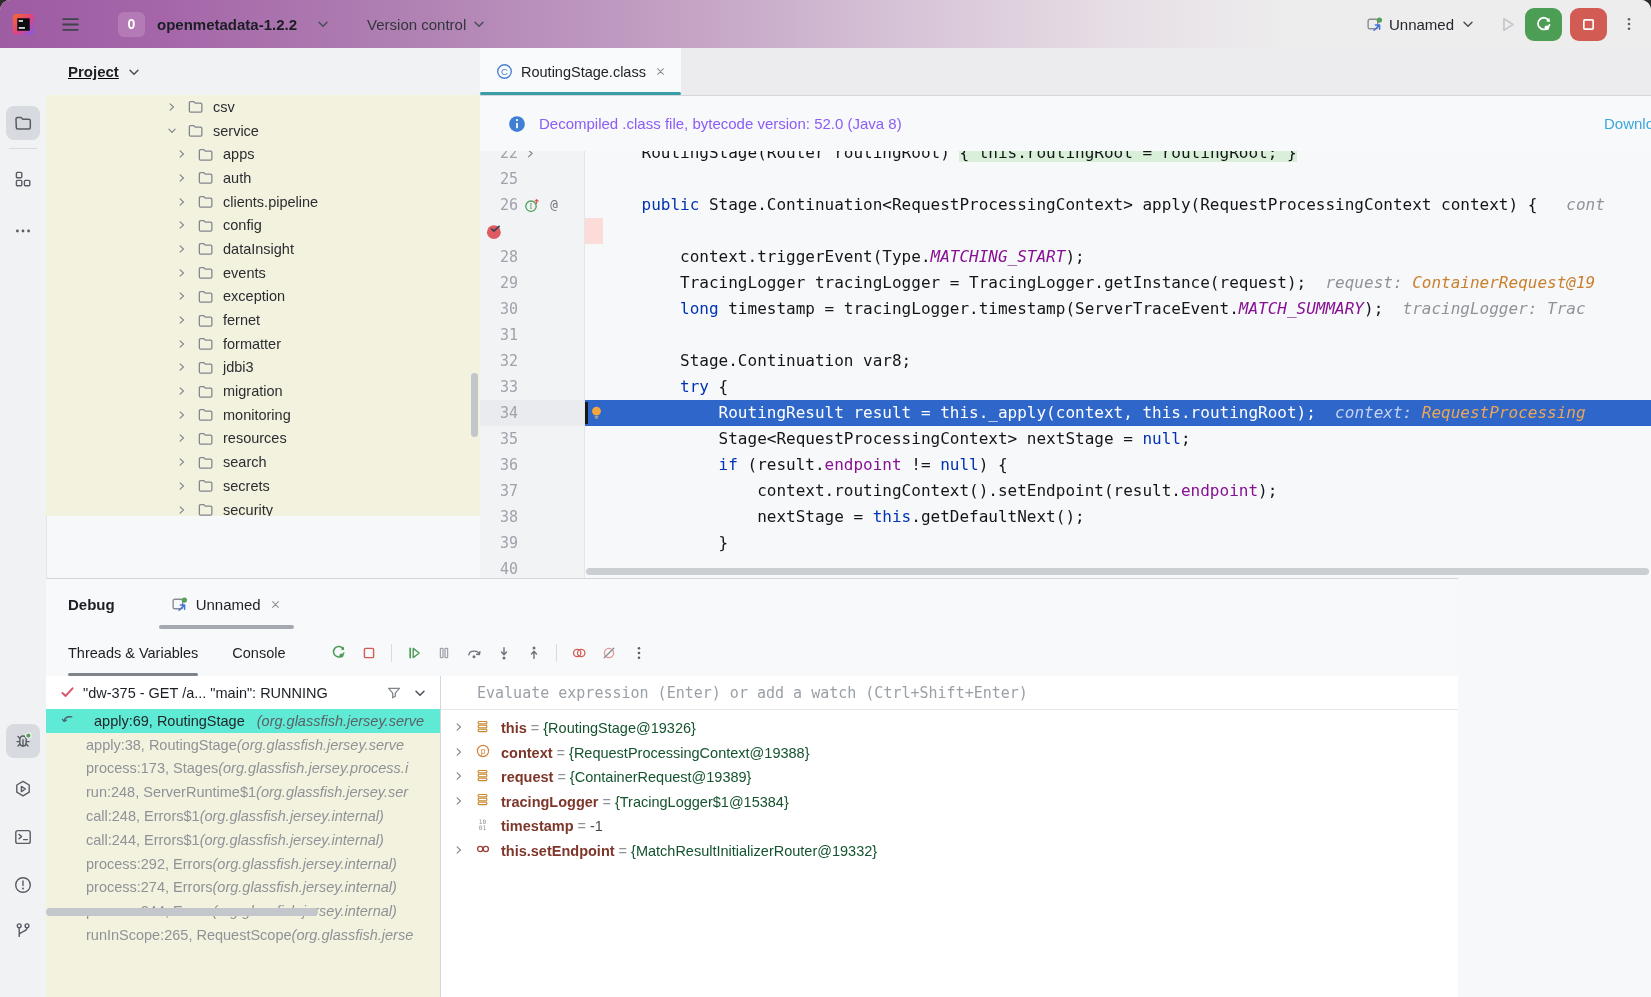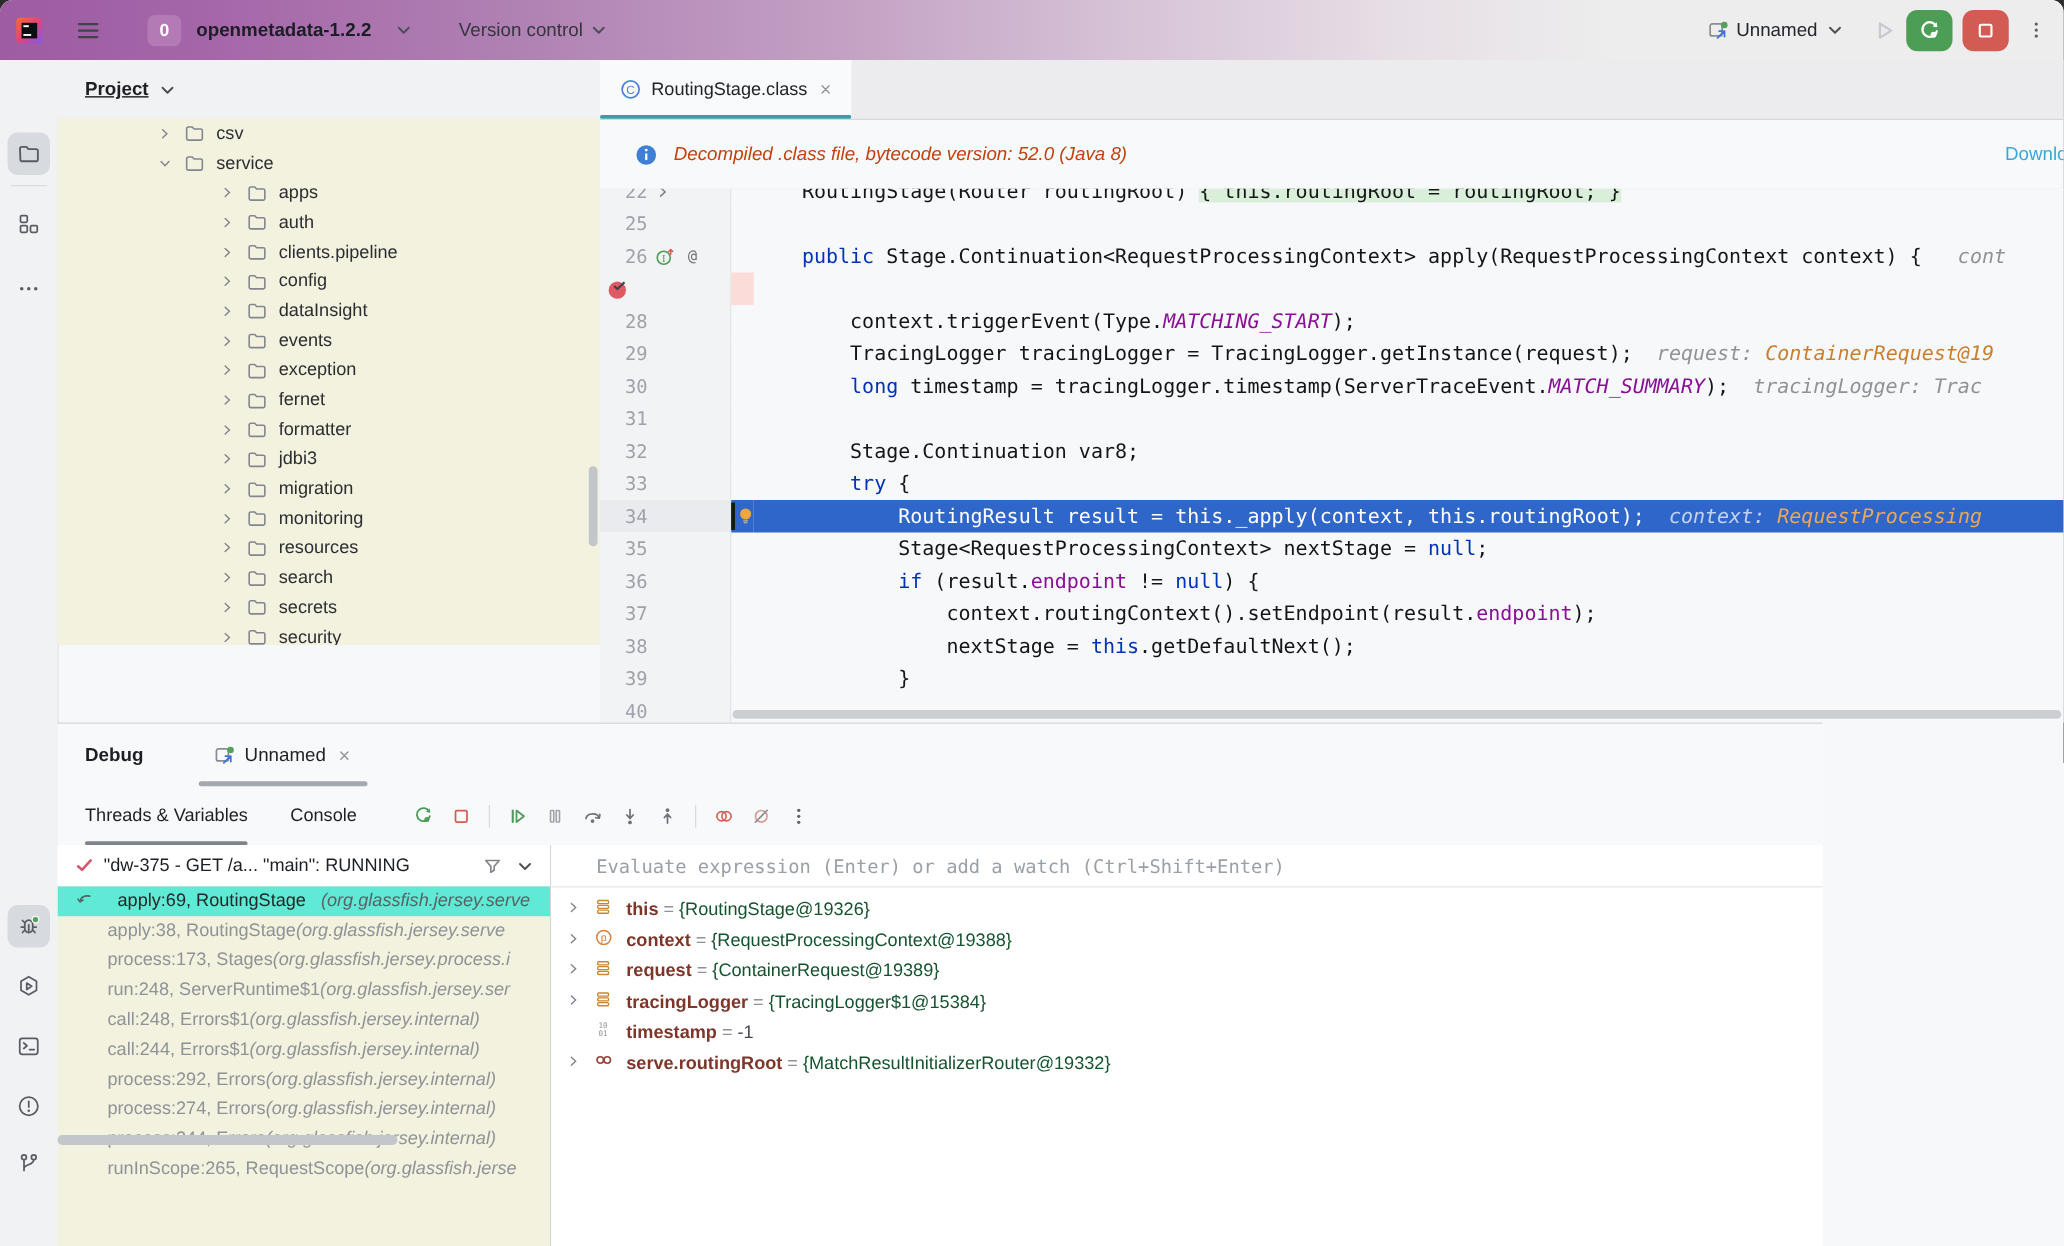--- a/index.html
+++ b/index.html
@@ -26,32 +26,32 @@
   .leftstrip{position:absolute;left:0;top:48px;width:46px;height:949px;background:#f1f2f4;border-right:1px solid #e2e4e7;}
   .strip-btn{position:absolute;left:6px;width:34px;height:34px;border-radius:8px;display:flex;align-items:center;justify-content:center;}
   .strip-btn.sel{background:#d7dade;}
   .strip-div{position:absolute;left:9px;width:28px;height:1px;background:#d9dbde;}
   
   .project-panel{position:absolute;left:46px;top:48px;width:434px;height:468px;background:#f3f2df;border-right:1px solid #d5d7da;text-decoration:underline;}
   .pp-header{height:47px;background:#f1f2f4;display:flex;align-items:center;padding-left:22px;gap:7px;}
   .pp-title{font-size:15px;font-weight:600;color:#1d2024;}
   .tree{position:absolute;left:0;right:0;top:47px;bottom:0;overflow:hidden;}
   .trow{height:23.7px;display:flex;align-items:center;}
-  .trow.d0{padding-left:80px;} .trow.d1{padding-left:130px;}
+  .trow.d0{padding-left:120px;} .trow.d1{padding-left:130px;}
   .tchev{width:12px;margin-right:9px;} .tfold{width:17px;margin-right:9px;}
   .tlabel{font-size:14.5px;color:#2b2d31;}
   .tree-thumb{position:absolute;right:2px;top:325px;width:7px;height:64px;border-radius:4px;background:#c2c5ca;}
   
   .editor{position:absolute;left:480px;top:48px;width:1171px;height:530px;background:#f7f8fa;}
   .tabbar{height:47px;background:#ececee;border-bottom:1px solid #d5d7da;display:flex;}
   .tab{position:relative;display:flex;align-items:center;gap:8px;padding:0 14px 0 16px;background:#f9fafb;}
   .tab::after{content:'';position:absolute;left:0;right:0;bottom:0;height:3px;background:#3a9ea6;border-radius:2px;}
   .tab-label{font-size:14.5px;color:#202327;}
   .notice{position:relative;height:55px;background:#f8f9fb;border-bottom:1px solid #e2e4e8;display:flex;align-items:center;padding-left:28px;gap:13px;}
-  .notice-text{font-size:15px;color:#c2410c;font-style:italic;}
+  .notice-text{font-size:15px;color:#8b5cf6;}
   .notice-link{position:absolute;right:-3px;font-size:15px;color:#3aa7d9;}
   .code{position:absolute;left:0;right:0;top:103px;bottom:0;overflow:hidden;background:#f7f8fa;}
   .code-lines{margin-top:-11px;}
   .code-line{display:flex;height:26px;}
   .gut{flex:0 0 104px;background:#f2f3f5;border-right:1px solid #e3e5e8;display:flex;align-items:center;
        font-family:"DejaVu Sans Mono",monospace;font-size:15px;color:#9fa2aa;}
   .num{display:inline-block;width:30px;margin-left:8px;text-align:right;}
   .gut .ic{margin-left:6px;}
   .bpdot{margin-left:8px;}
   .caretcol{flex:0 0 18px;position:relative;}
@@ -1000,21 +1000,21 @@
                   <svg viewBox="0 0 16 16" width="12" height="12" fill="none">
                     <path d="M5.5 3.8L10 8l-4.5 4.2" stroke="#7f848c" stroke-width="1.5" stroke-linecap="round"></path>
                   </svg>
                 </span></span>
               <span class="vicon"><span class="ic ">
                   <svg viewBox="0 0 16 16" width="16" height="16" fill="none">
                     <circle cx="5.2" cy="8" r="2.6" stroke="#9a4038" stroke-width="1.3"></circle>
                     <circle cx="10.8" cy="8" r="2.6" stroke="#9a4038" stroke-width="1.3"></circle>
                   </svg>
                 </span></span>
-              <span class="vname">serve.routingRoot</span>
+              <span class="vname">this.setEndpoint</span>
               <span class="veq">=</span>
               <span class="vval">{MatchResultInitializerRouter@19332}</span>
             </div>
           </div>
       </div>
     </div>
   </div>
 
 </div>
 

